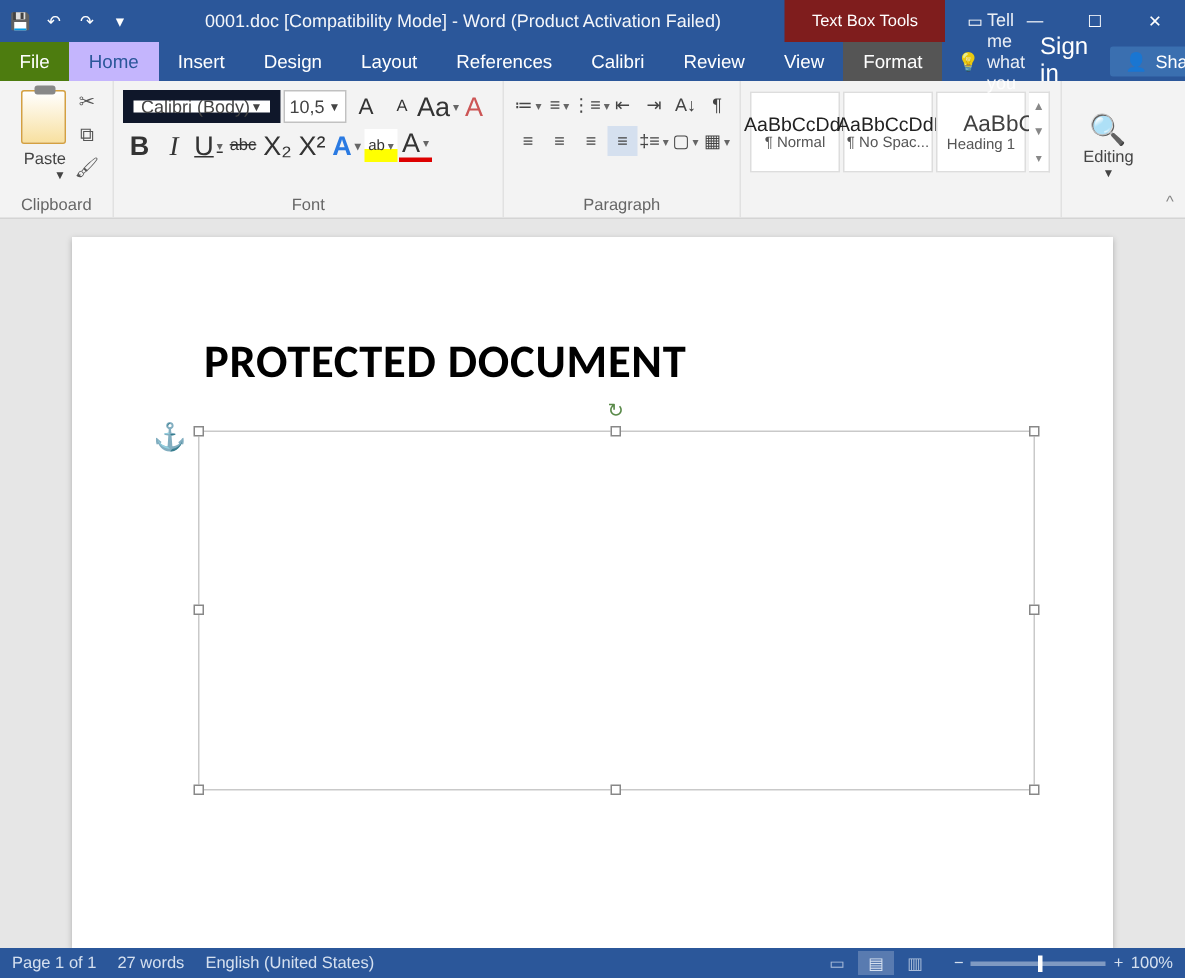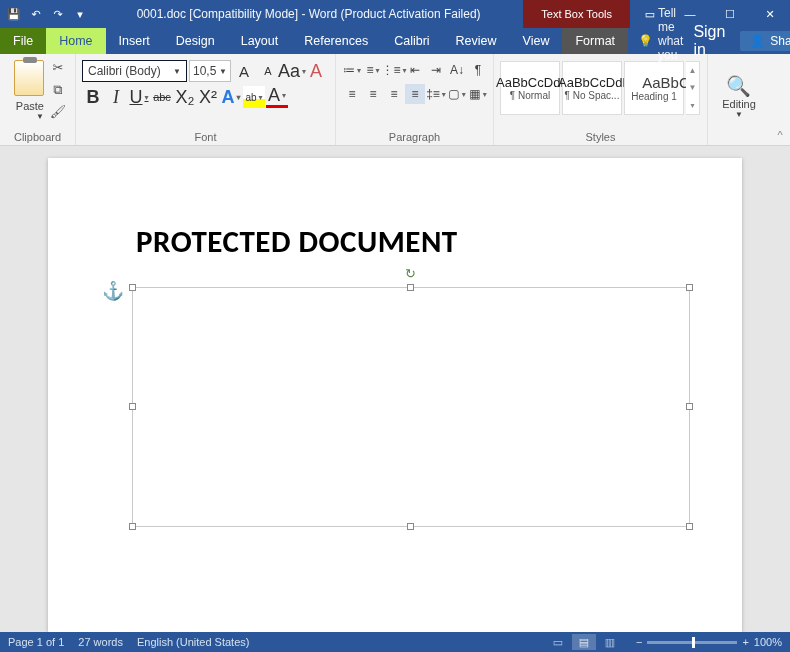--- a/index.html
+++ b/index.html
@@ -11,21 +11,21 @@
   .qat-icon { width: 16px; height: 16px; display: flex; align-items: center; justify-content: center; font-size: 11px; }
   .titlebar .title { flex: 1; text-align: center; opacity: .95; white-space: nowrap; }
   .contextual { padding: 0 18px; background: #7f1d1d; align-self: stretch; display: flex; align-items: center; font-size: 11px; }
   .winbtns { display: flex; }
   .winbtn { width: 40px; height: 28px; display: flex; align-items: center; justify-content: center; font-size: 11px; }
 
   
   .ribbon-tabs { height: 26px; background: #2b579a; display: flex; align-items: stretch; color: #fff; font-size: 12.5px; }
   .tab { padding: 0 13px; display: flex; align-items: center; cursor: pointer; }
   .tab.file { background: #4d7c0f; }
-  .tab.active { background: #bef264; color: #2b579a; }
+  .tab.active { background: #c4b5fd; color: #2b579a; }
   .tab.format { background: #555; }
   .tellme { flex: 1; display: flex; align-items: center; gap: 5px; padding-left: 10px; font-size: 12px; opacity: .9; }
   .bulb { font-size: 12px; }
   .signin { padding: 0 10px; display: flex; align-items: center; font-size: 16px; }
   .share-btn { background: #3a6fb0; padding: 0 10px; margin: 3px 5px; border-radius: 2px; display: flex; align-items: center; gap: 5px; font-size: 12px; }
 
   
   .ribbon { height: 92px; background: #f3f3f3; border-bottom: 1px solid #d4d4d4; display: flex; font-size: 11px; color: #444; }
   .group { border-right: 1px solid #e1e1e1; padding: 4px 6px 2px; display: flex; flex-direction: column; }
   .group-body { flex: 1; display: flex; align-items: flex-start; }
@@ -34,21 +34,21 @@
   
   .clip-col { display: flex; flex-direction: column; align-items: flex-end; width: 38px; }
   .clip-icon { width: 30px; height: 36px; background: linear-gradient(#fff,#f8e0a0); border: 1px solid #d4a040; border-radius: 2px; position: relative; margin-top: 2px;}
   .clip-icon::before { content:""; position:absolute; top:-4px; left:8px; width:14px; height:6px; background:#888; border-radius:2px;}
   .clip-small { display:flex; flex-direction:column; gap:6px; margin-left:4px; margin-top:2px;}
   .sbtn { width:20px; height:16px; font-size:13px; text-align:center; color:#555;}
 
   
   .font-wrap{display:flex;flex-direction:column;gap:4px;padding-top:2px;}
   .font-row1{display:flex;align-items:center;gap:2px;}
-  .font-name{width:105px;height:22px;border:1px solid #0f172a;background:#fff;padding:0 5px;display:flex;align-items:center;justify-content:space-between;font-size:12px;}
+  .font-name{width:105px;height:22px;border:7px solid #0f172a;background:#fff;padding:0 5px;display:flex;align-items:center;justify-content:space-between;font-size:12px;}
   .font-size{width:42px;height:22px;border:1px solid #c1c1c1;background:#fff;display:flex;align-items:center;justify-content:space-between;padding:0 3px;font-size:12px;}
   .fbtn{width:22px;height:22px;display:flex;align-items:center;justify-content:center;font-size:18px;color:#333;}
   .font-row2{display:flex;gap:1px;}
   .fbtn.b{font-weight:bold;} .fbtn.i{font-style:italic;font-family:serif;} .fbtn.u{text-decoration:underline;}
   .drop::after{content:"▾";font-size:8px;margin-left:2px;color:#666;}
 
   
   .para-wrap{display:flex;flex-direction:column;gap:4px;padding-top:2px;}
   .para-row{display:flex;gap:1px;}
   .pbtn{width:20px;height:20px;display:flex;align-items:center;justify-content:center;font-size:12px;color:#444;}
@@ -227,21 +227,20 @@
           <div class="preview">AaBbC</div>
           <div>Heading 1</div>
         </div>
         <div class="style-gallery-more">
           <div class="sgm">▲</div>
             <div class="sgm">▼</div>
             <div class="sgm">▾</div>
         </div>
       </div>
     </div>
-    <div class="group-label">Styles</div>
   </div>
 
   <div class="group" style="border-right:none">
     <div class="group-body editing">
       <div class="mag">🔍</div>
       <span>Editing</span>
       <span style="font-size:8px">▼</span>
     </div>
     <div class="group-label">&nbsp;</div>
   </div>

